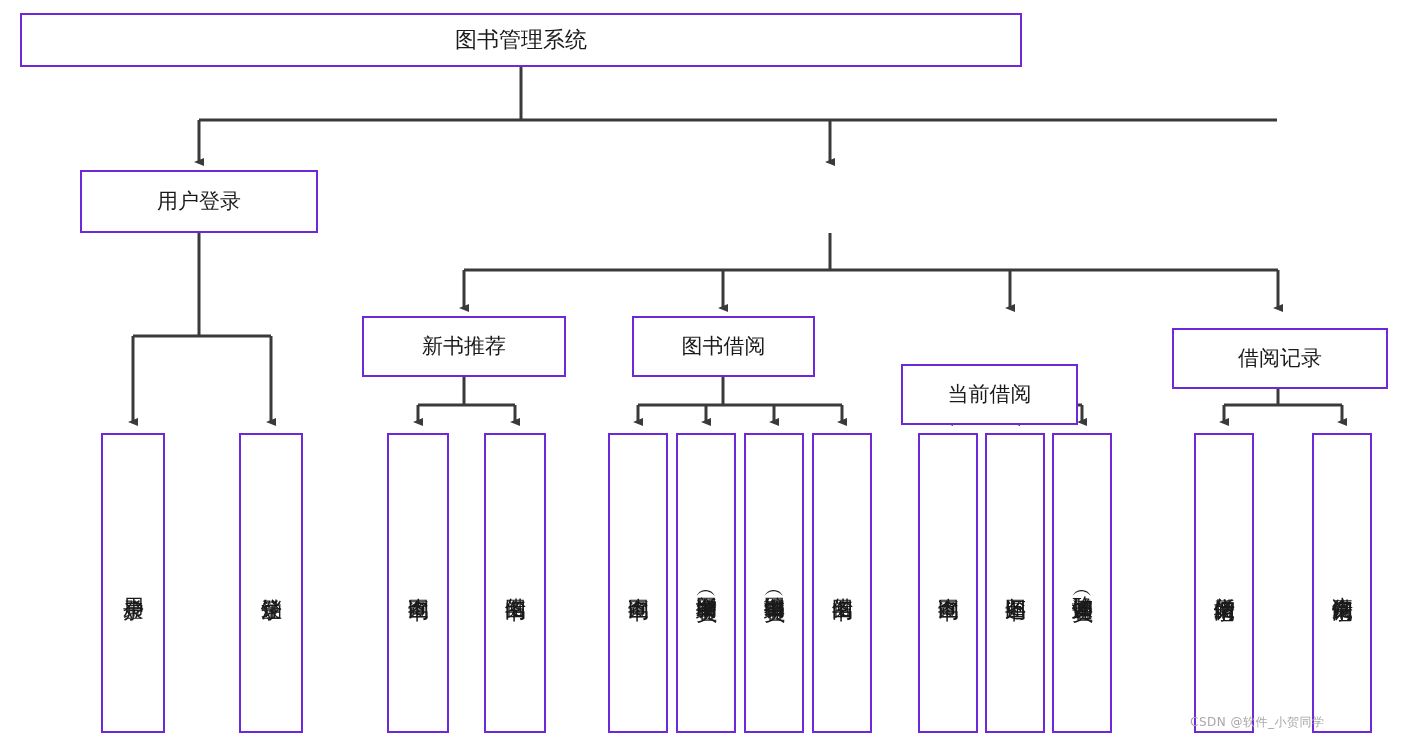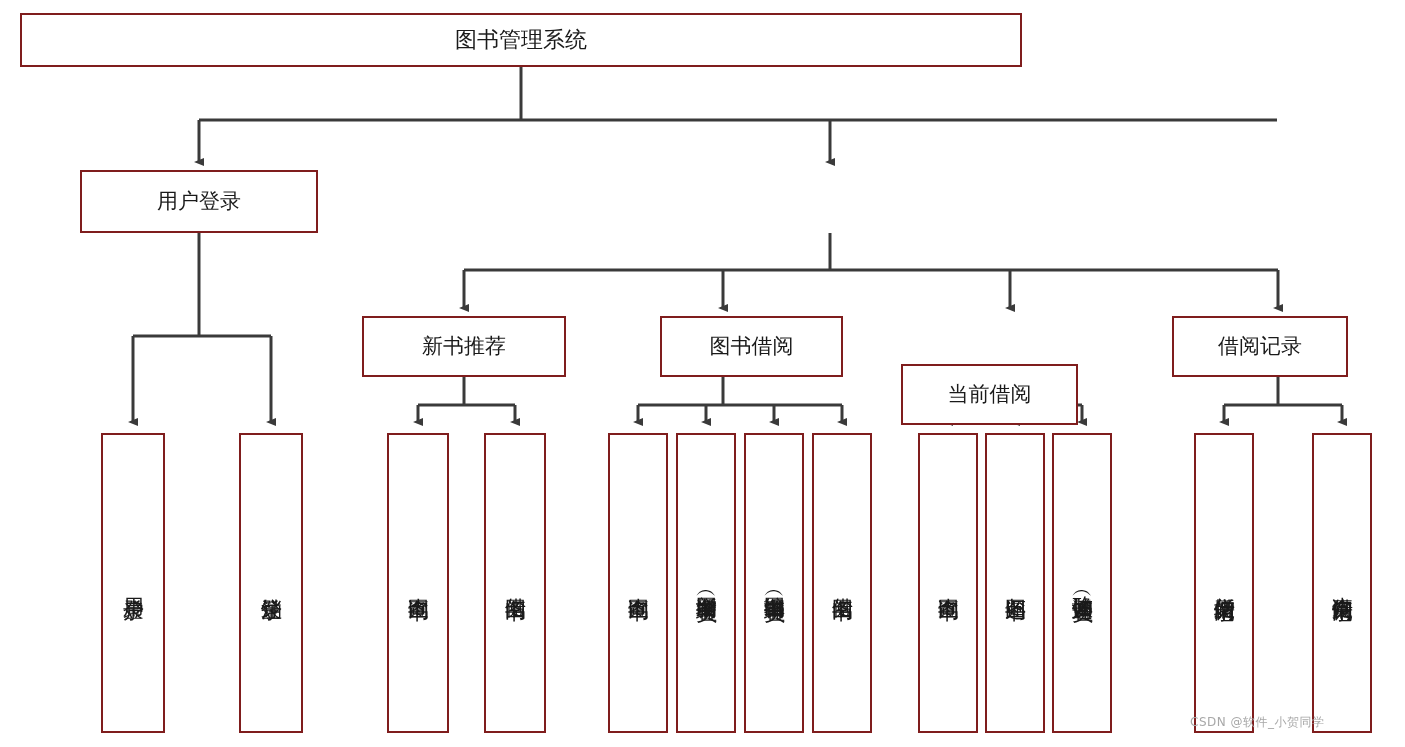--- a/index.html
+++ b/index.html
@@ -22,21 +22,21 @@
     left: 0;
     top: 0;
     width: 1405px;
     height: 747px;
     pointer-events: none;
   }
   .node {
     position: absolute;
     box-sizing: border-box;
     background: #ffffff;
-    border: 2px solid #7f1d1d;
+    border: 2px solid #6d28d9;
     display: flex;
     align-items: center;
     justify-content: center;
     color: #1a1a1a;
     line-height: 1.18;
     text-align: center;
   }
   .node.h {
     font-size: 21px;
   }
@@ -124,27 +124,27 @@
     <span>图书管理系统</span>
   </div>
 
   <div class="node h" style="left:80px; top:170px; width:238px; height:63px;">
     <span>用户登录</span>
   </div>
 
   <div class="node h" style="left:362px; top:316px; width:204px; height:61px;">
     <span>新书推荐</span>
   </div>
-  <div class="node h" style="left:632px; top:316px; width:183px; height:61px;margin-left:28px;">
+  <div class="node h" style="left:632px; top:316px; width:183px; height:61px;">
     <span>图书借阅</span>
   </div>
   <div class="node h" style="left:901px; top:316px; width:177px; height:61px;margin-top:48px;">
     <span>当前借阅</span>
   </div>
-  <div class="node h" style="left:1172px; top:316px; width:176px; height:61px;">
+  <div class="node h" style="left:1172px; top:328px; width:216px; height:61px;">
     <span>借阅记录</span>
   </div>
 
   <div class="node v" style="left:101px; top:433px; width:64px; height:300px;">
     <span>用户登录</span>
   </div>
   <div class="node v" style="left:239px; top:433px; width:64px; height:300px;">
     <span>注销登录</span>
   </div>
 

